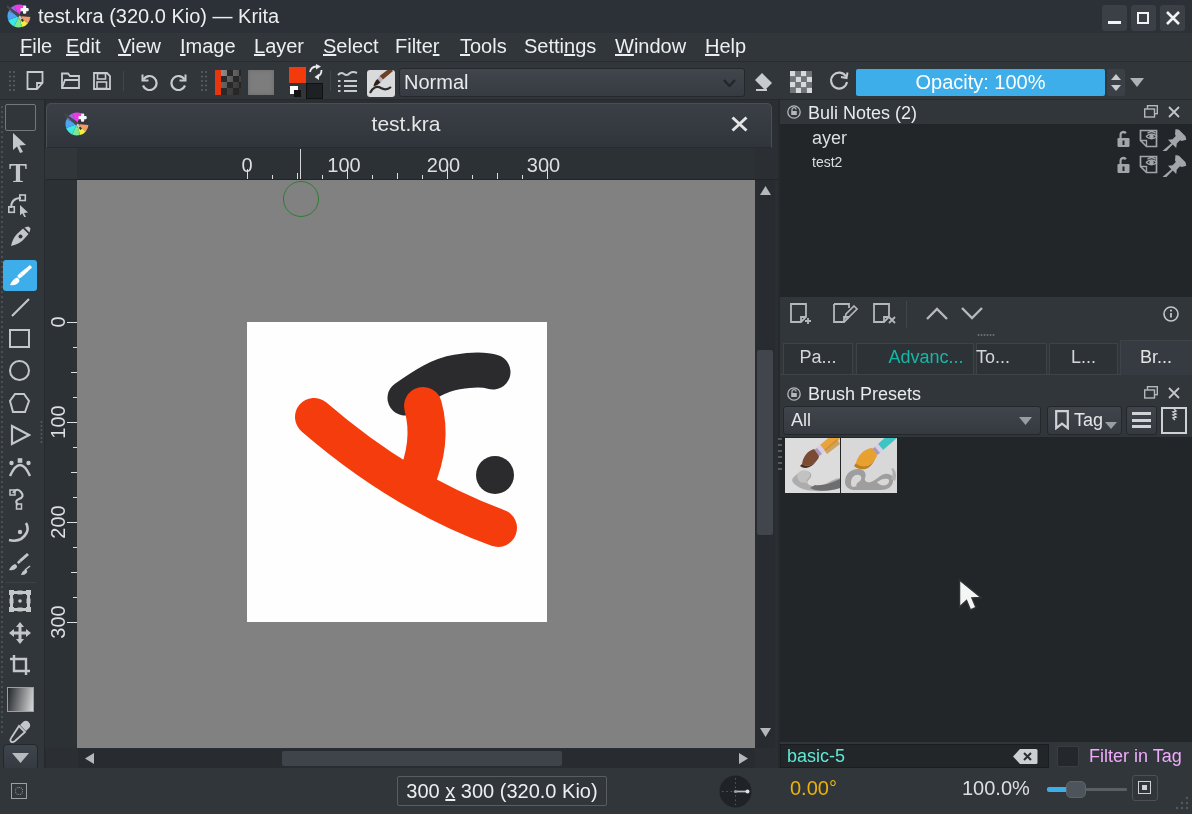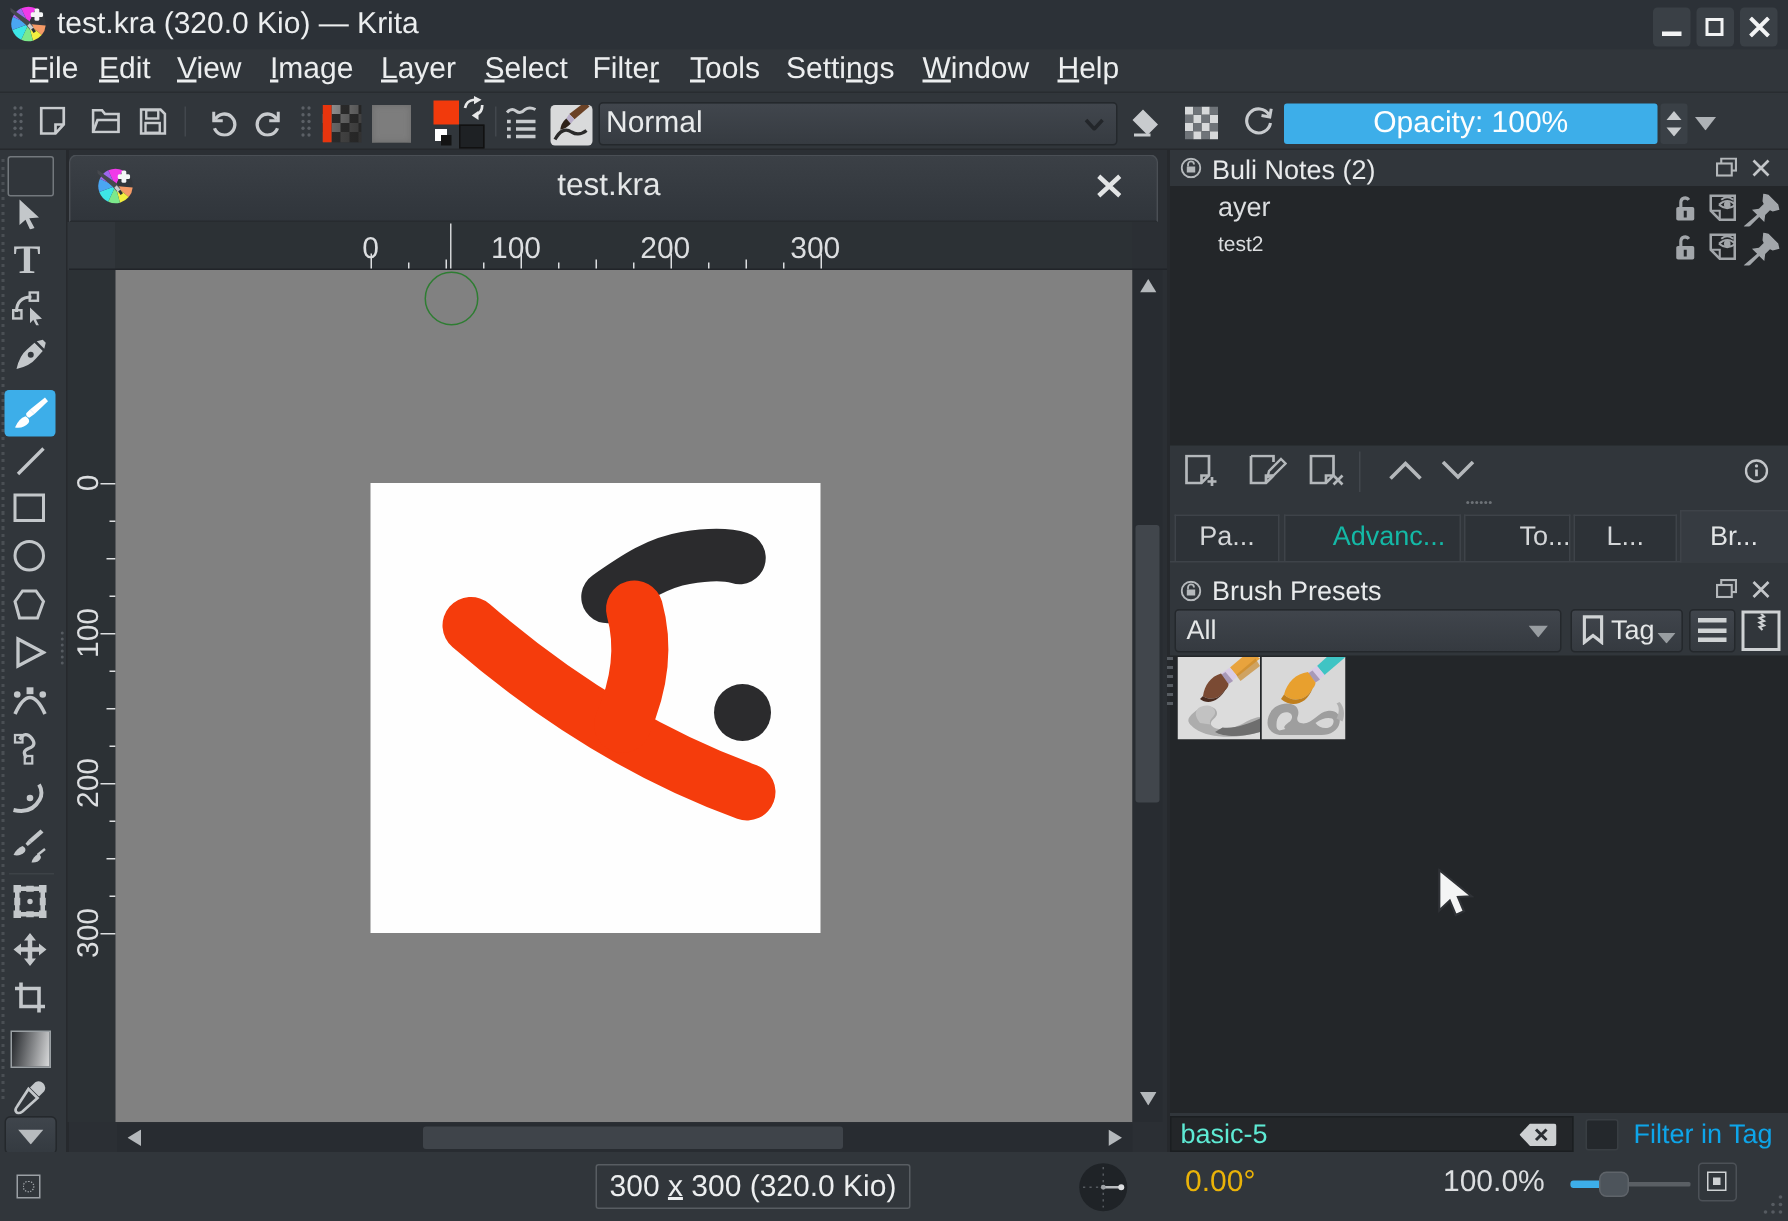--- a/index.html
+++ b/index.html
@@ -525,21 +525,21 @@
 
 <div class="abs" style="left:780px;top:341px;width:412px;height:34px"></div>
 <div class="abs" style="left:783px;top:343px;width:70px;height:31px;background:#2d3237;border:1px solid #3e4349;border-bottom:none"></div>
 <div class="abs" style="left:856px;top:343px;width:118px;height:31px;background:#2d3237;border:1px solid #3e4349;border-bottom:none"></div>
 <div class="abs" style="left:976px;top:343px;width:71px;height:31px;background:#2d3237;border:1px solid #3e4349;border-bottom:none"></div>
 <div class="abs" style="left:1049px;top:343px;width:69px;height:31px;background:#2d3237;border:1px solid #3e4349;border-bottom:none"></div>
 <div class="abs" style="left:780px;top:374px;width:412px;height:1px;background:#3e4349"></div>
 <div class="abs" style="left:1120px;top:340px;width:72px;height:35px;background:#363b41;border:1px solid #3e4349;border-bottom:none;border-right:none"></div>
 <div class="abs" style="left:783px;top:347px;width:70px;text-align:center;font-size:18px;color:#d4d6d8">Pa...</div>
 <div class="abs" style="left:856px;top:347px;width:140px;text-align:center;font-size:18px;color:#14b8a6">Advanc...</div>
-<div class="abs" style="left:976px;top:347px;width:71px;text-align:right;font-size:18px;color:#d4d6d8">To...</div>
+<div class="abs" style="left:976px;top:347px;width:71px;text-align:left;font-size:18px;color:#d4d6d8">To...</div>
 <div class="abs" style="left:1049px;top:347px;width:69px;text-align:center;font-size:18px;color:#d4d6d8">L...</div>
 <div class="abs" style="left:1120px;top:347px;width:72px;text-align:center;font-size:18px;color:#e2e4e5">Br...</div>
 
 <svg class="abs" style="left:787px;top:387px" width="14" height="14" viewBox="0 0 14 14">
     <circle cx="7" cy="7" r="6.2" fill="none" stroke="#b4b8bb" stroke-width="1.3"></circle>
     <rect x="4.2" y="6" width="5.6" height="4" fill="#b4b8bb"></rect>
     <path d="M5 6 V4.6 a2 2 0 0 1 4 0" fill="none" stroke="#b4b8bb" stroke-width="1.2"></path>
   </svg>
 <div class="abs" style="left:808px;top:384px;font-size:18px;color:#e8eaeb">Brush Presets</div>
 <svg class="abs" style="left:1144px;top:386px" width="14" height="13" viewBox="0 0 14 13">
@@ -610,21 +610,21 @@
 </svg>
 
 <div class="abs" style="left:780px;top:744px;width:269px;height:24px;background:#232629;border:1px solid #1b1e21"></div>
 <div class="abs" style="left:787px;top:746px;font-size:18px;color:#5eead4">basic-5</div>
 <svg class="abs" style="left:1013px;top:749px" width="25" height="15" viewBox="0 0 25 15">
     <path d="M7 0 H23 a1.5 1.5 0 0 1 1.5 1.5 V13.5 a1.5 1.5 0 0 1 -1.5 1.5 H7 L0 7.5 Z" fill="#cdd0d2"></path>
     <path d="M11 4 L18 11 M18 4 L11 11" stroke="#2a2e32" stroke-width="2"></path>
   </svg>
 
 <div class="abs" style="left:1057px;top:746px;width:22px;height:21px;background:#24282c;border:1px solid #393e43;border-radius:2px"></div>
-<div class="abs" style="left:1089px;top:746px;font-size:18px;color:#0ea5e9">Filter in Tag</div>
+<div class="abs" style="left:1089px;top:746px;font-size:18px;color:#f0abfc">Filter in Tag</div>
 
 <div class="abs" id="statusbar" style="left:0;top:768px;width:1192px;height:46px;background:#31363b"></div>
 <div class="abs" style="left:11px;top:783px;width:16px;height:16px;border:1px solid #9ba0a5"></div>
 <div class="abs" style="left:15px;top:787px;width:8px;height:8px;border:1.4px dotted #9ba0a5;border-radius:50%"></div>
 <div class="abs" style="left:397px;top:776px;width:210px;height:30px;border:1px solid #585d62;border-radius:2px;text-align:center;font-size:20px;color:#eceeef;line-height:29px">300 <u>x</u> 300 (320.0 Kio)</div>
 
 <svg class="abs" style="left:719px;top:775px" width="33" height="33" viewBox="0 0 33 33">
     <circle cx="16.5" cy="16.5" r="16" fill="#1f2327"></circle>
     <g stroke="#565b60" stroke-width="1" stroke-dasharray="1.5 2.8">
       <path d="M16.5 3 V30"></path>

